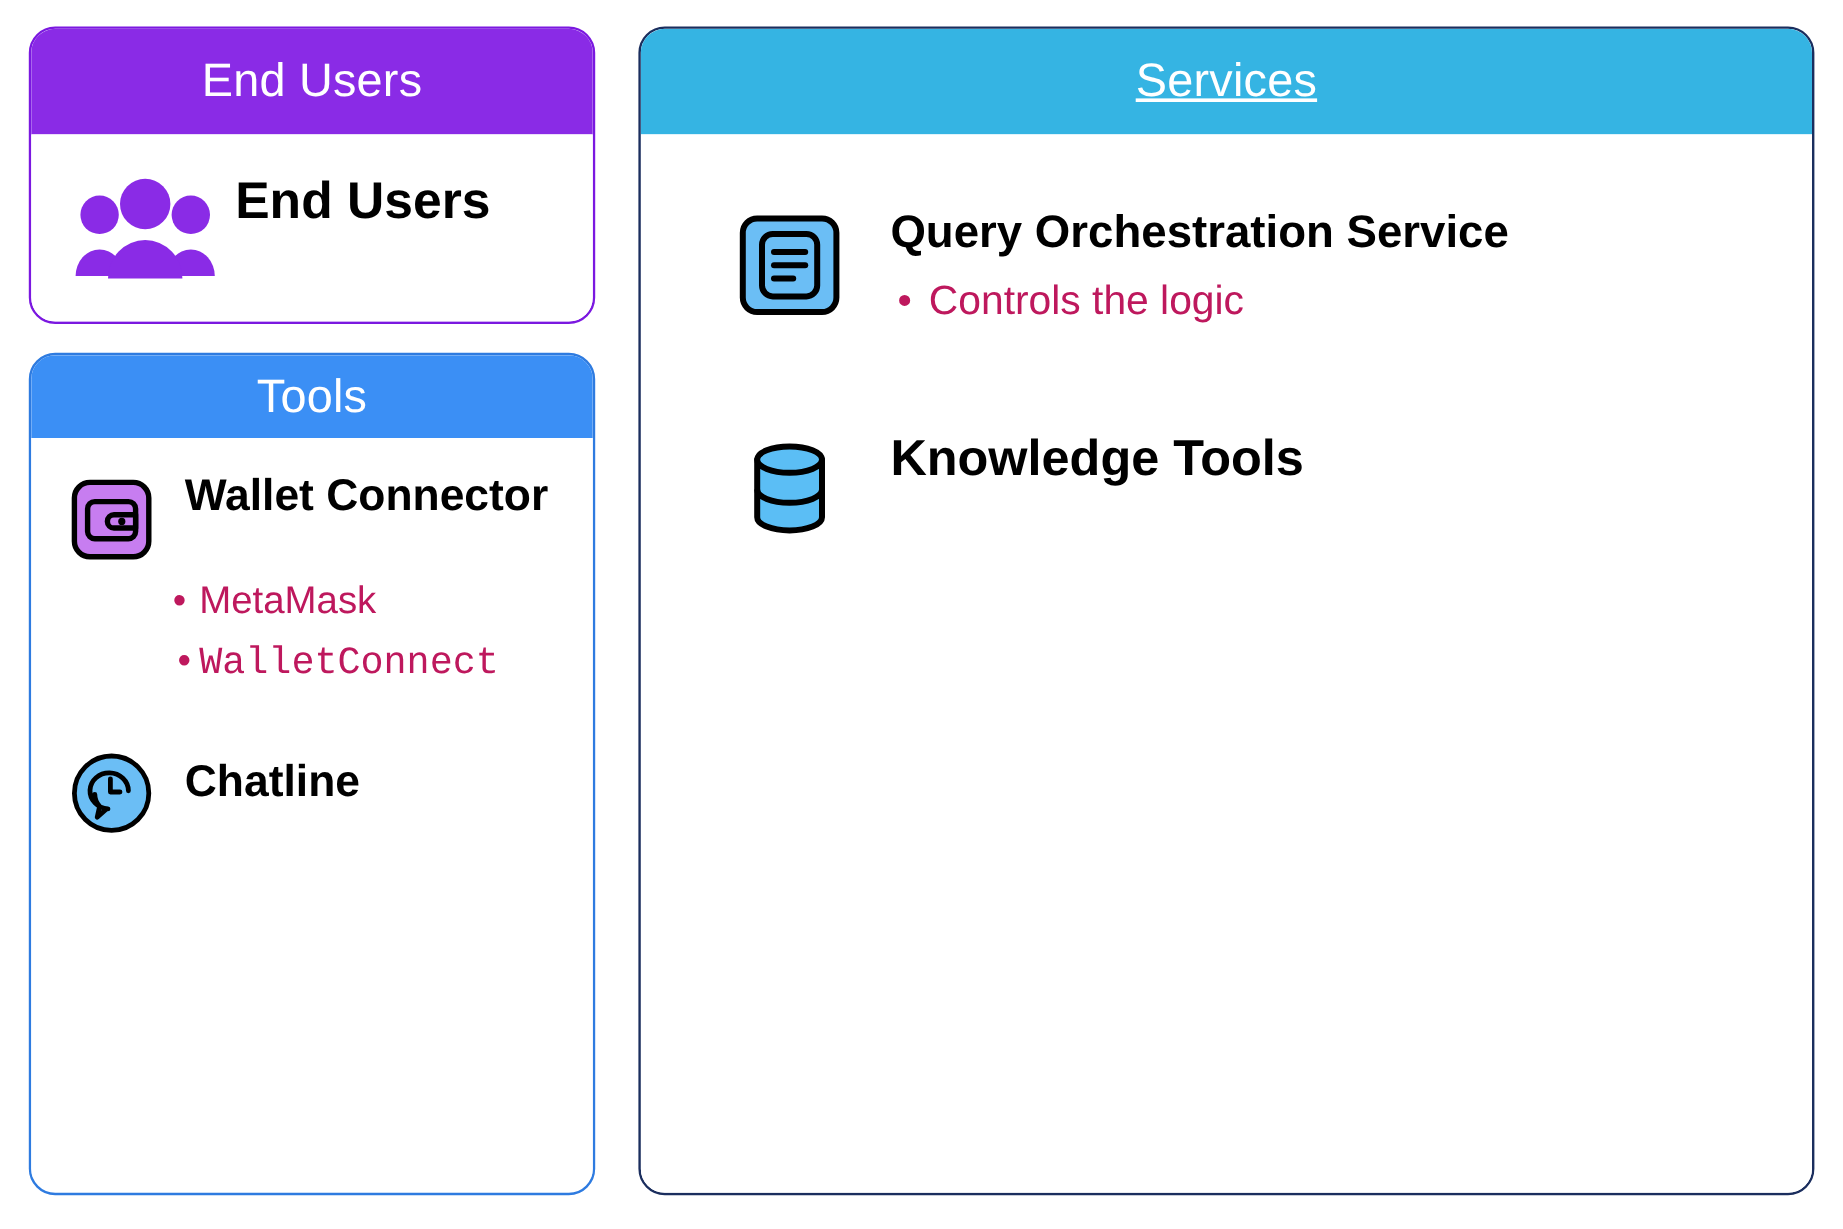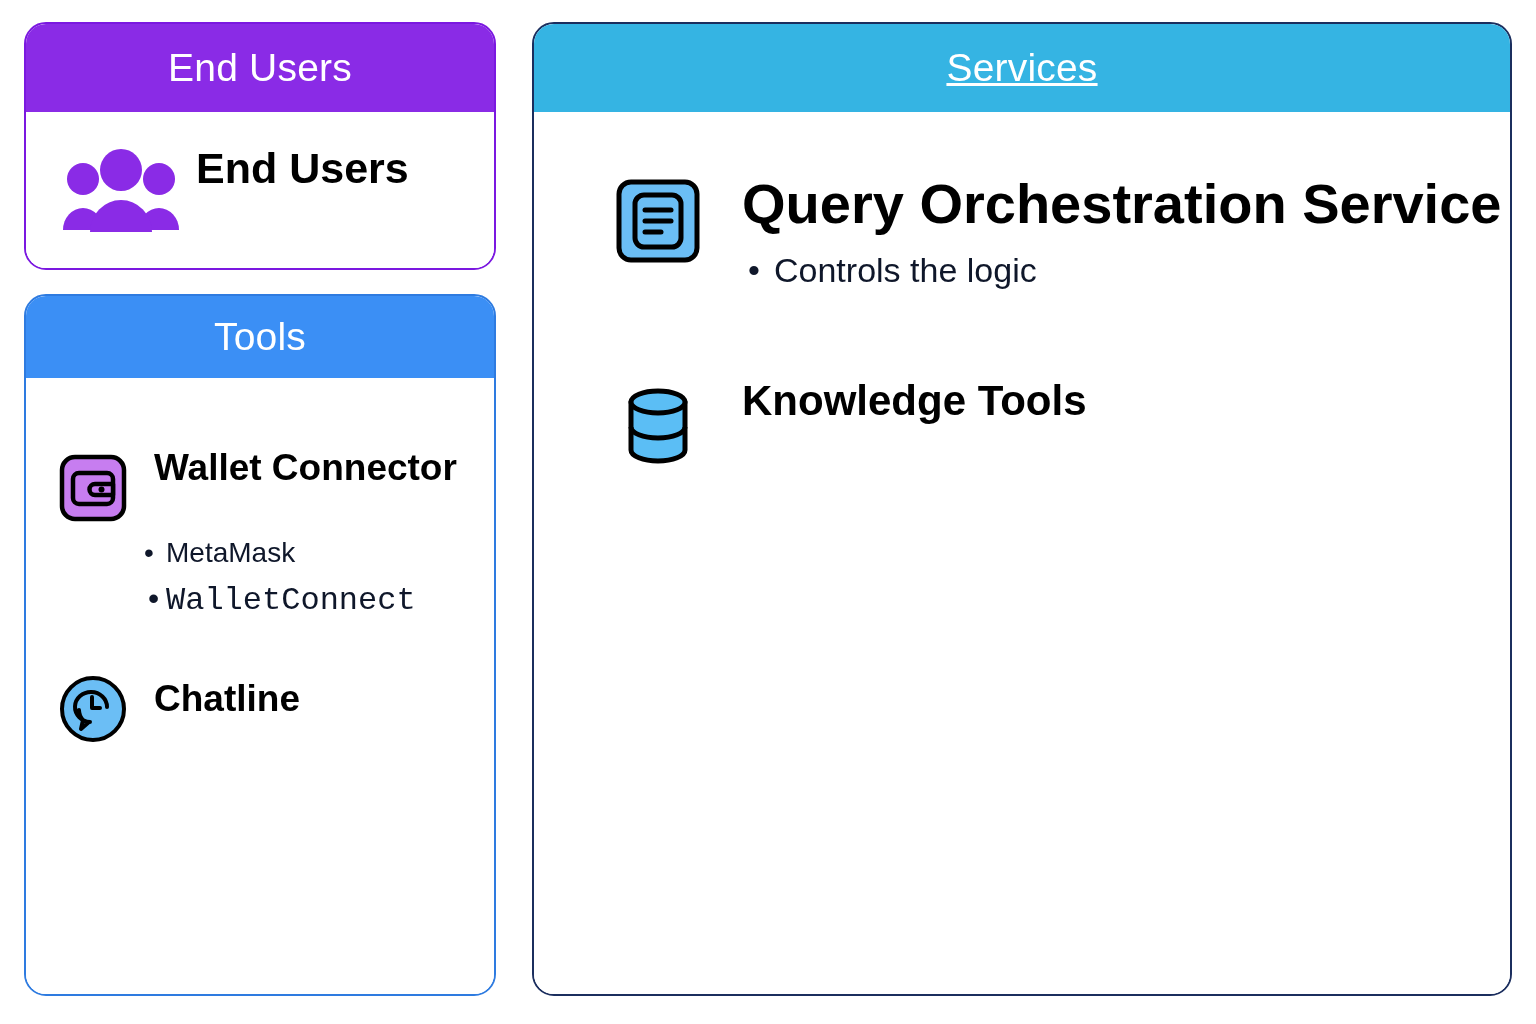--- a/index.html
+++ b/index.html
@@ -62,21 +62,21 @@
 
   
   #panel-tools {
     left: 24px;
     top: 294px;
     width: 472px;
     height: 702px;
     border: 2.5px solid #2E7BE0;
   }
   #panel-tools .panel-header {
-    height: 82px;
+    height: 69px;
     background: #3B8FF5;
     font-size: 39px;
   }
   #panel-tools .panel-body {
     height: calc(100% - 82px);
     padding: 28px 0 0 30px;
   }
 
   
   #panel-services {
@@ -115,49 +115,49 @@
     color: #000000;
     font-weight: 700;
     line-height: 1.06;
   }
   .bullets {
     list-style: none;
     margin: 0;
     padding: 0;
   }
   .bullets li {
-    color: #0f172a;
+    color: #be185d;
     font-weight: 400;
     position: relative;
     white-space: nowrap;
   }
   .bullets li::before {
     content: "\2022";
     position: absolute;
     left: 0;
   }
 
   
   #row-endusers .item-icon { width: 122px; margin-top: 2px; }
   #row-endusers .item-title { font-size: 43px; margin-left: 14px; }
 
   
-  #row-wallet { margin-bottom: 8px; margin-top: 42px; }
+  #row-wallet { margin-bottom: 8px; }
   #row-wallet .item-icon { width: 74px; margin-top: 6px; }
   #row-wallet .item-title { font-size: 37px; margin-left: 24px; }
 
   
   #row-chatline { margin-top: 44px; }
   #row-chatline .item-icon { width: 74px; margin-top: 4px; }
   #row-chatline .item-title { font-size: 37px; margin-left: 24px; margin-top: 8px; }
 
   
   #row-query .item-icon { width: 92px; margin-top: 4px; }
   #row-query .item-text { margin-left: 38px; }
-  #row-query .item-title { font-size: 56px; }
+  #row-query .item-title { font-size: 38px; }
   #row-query .bullets { margin: 18px 0 0 6px; }
   #row-query .bullets li { font-size: 34px; padding-left: 26px; }
 
   
   #row-kb { margin-top: 86px; }
   #row-kb .item-icon { width: 92px; margin-top: 10px; }
   #row-kb .item-text { margin-left: 38px; }
   #row-kb .item-title { font-size: 42px; line-height: 1.2; }
   #row-kb .bullets { margin: 22px 0 0 6px; }
   #row-kb .bullets li { font-size: 34px; padding-left: 26px; }
@@ -204,21 +204,21 @@
           <rect x="14" y="19" width="40" height="31" rx="6" ry="6" fill="none" stroke="#000000" stroke-width="4.5"></rect>
           <path d="M36 30 h18 v11 h-18 a5.5 5.5 0 0 1 0 -11 Z" fill="#C77DF0" stroke="#000000" stroke-width="4.5" stroke-linejoin="round"></path>
           <circle cx="42.5" cy="35.5" r="3" fill="#000000"></circle>
         </svg>
       </div>
       <div class="item-text">
         <div class="item-title">Wallet Connector</div>
       </div>
     </div>
     <ul class="bullets" style="margin:6px 0 0 88px;">
-      <li style="font-size:28px;line-height:1.62;padding-left:22px;">MetaMask</li>
+      <li style="font-size:32px;line-height:1.62;padding-left:22px;">MetaMask</li>
       <li style="font-size:32px;line-height:1.62;padding-left:22px;font-family:Liberation Mono, monospace;">WalletConnect</li>
     </ul>
 
     <div class="item" id="row-chatline">
       <div class="item-icon">
         <svg width="68" height="68" viewBox="0 0 68 68">
           <circle cx="34" cy="34" r="31" fill="#6BBEF5" stroke="#000000" stroke-width="4"></circle>
           <path d="M48 32 a16 15 0 1 0 -17 15 l-1 0 l-8 7 l2 -9 a15 15 0 0 1 -4 -10" fill="none" stroke="#000000" stroke-width="4" stroke-linejoin="round" stroke-linecap="round"></path>
           <path d="M33 22 v11 h8" fill="none" stroke="#000000" stroke-width="4" stroke-linecap="round" stroke-linejoin="round"></path>
         </svg>

